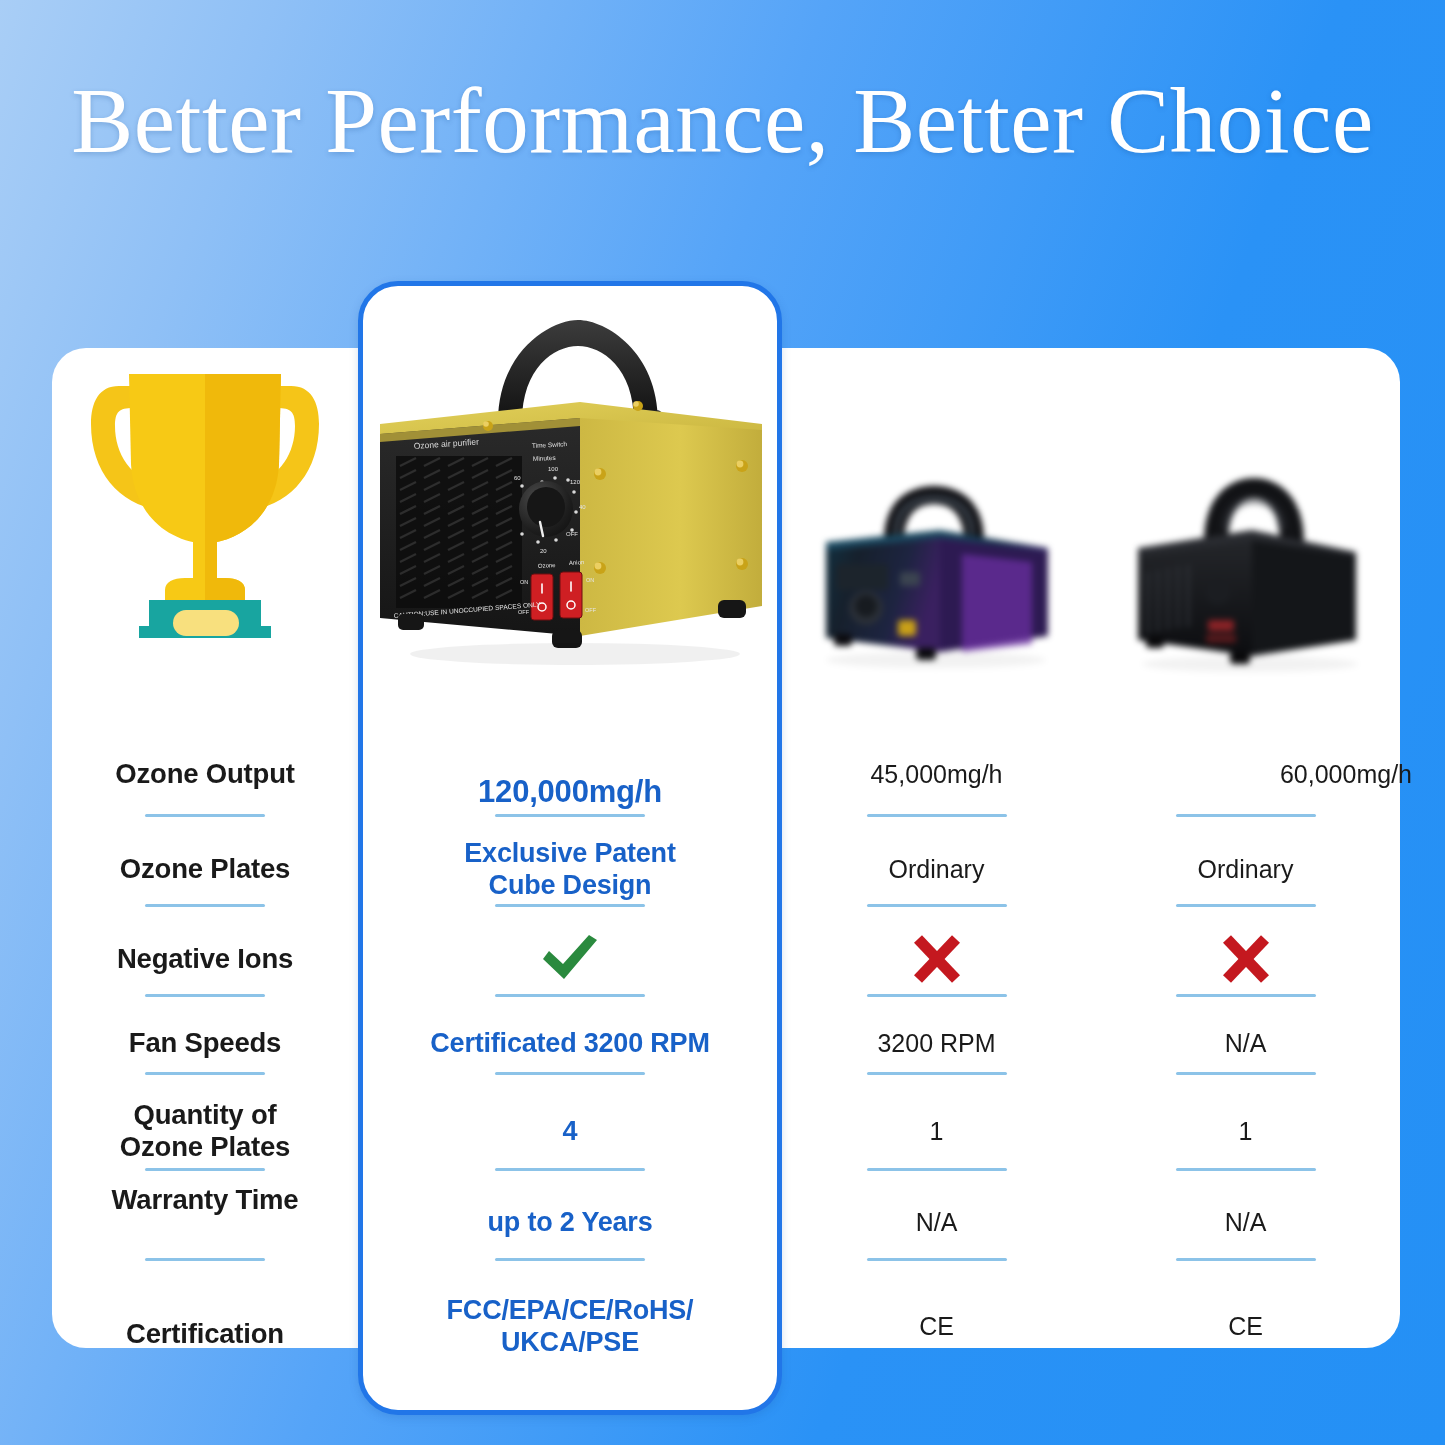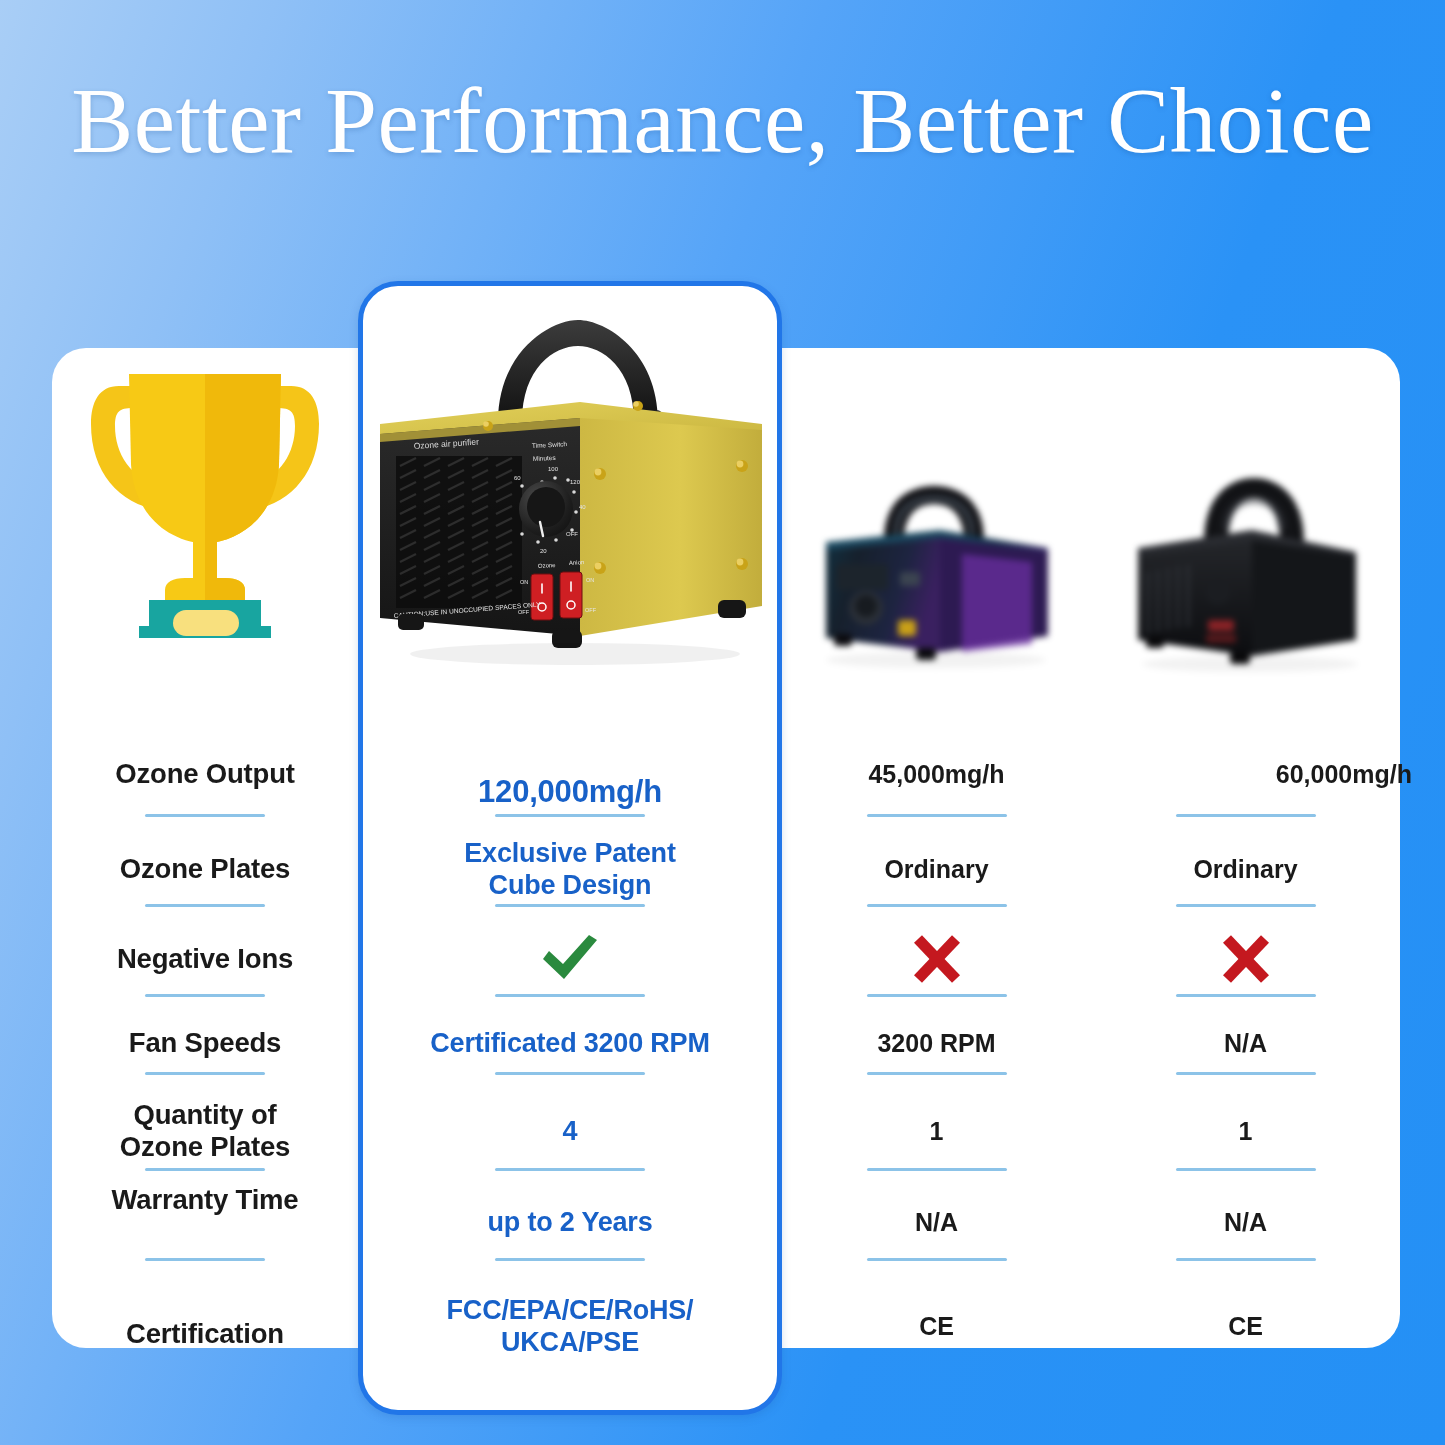--- a/index.html
+++ b/index.html
@@ -58,21 +58,21 @@
     font-size:27.5px; font-weight:700; color:#1a1a1a; line-height:1.15;
     letter-spacing:-.2px;
   }
   
   .feat-text{
     font-size:27px; font-weight:700; color:#1861c8; line-height:1.2;
     letter-spacing:-.2px;
   }
   .feat-text.big{ font-size:31px;margin-top:36px; }
   
-  .comp-text{ font-size:25px; font-weight:700; color:#1a1a1a; line-height:1.2; }
+  .comp-text{ font-size:25px; font-weight:400; color:#1a1a1a; line-height:1.2; }
 
   
 
   
   .trophy{ position:absolute; left:50%; transform:translateX(-50%); top:20px; }
 
   
   .prod{ position:absolute; left:50%; transform:translateX(-50%); top:-42px; }
 
   

